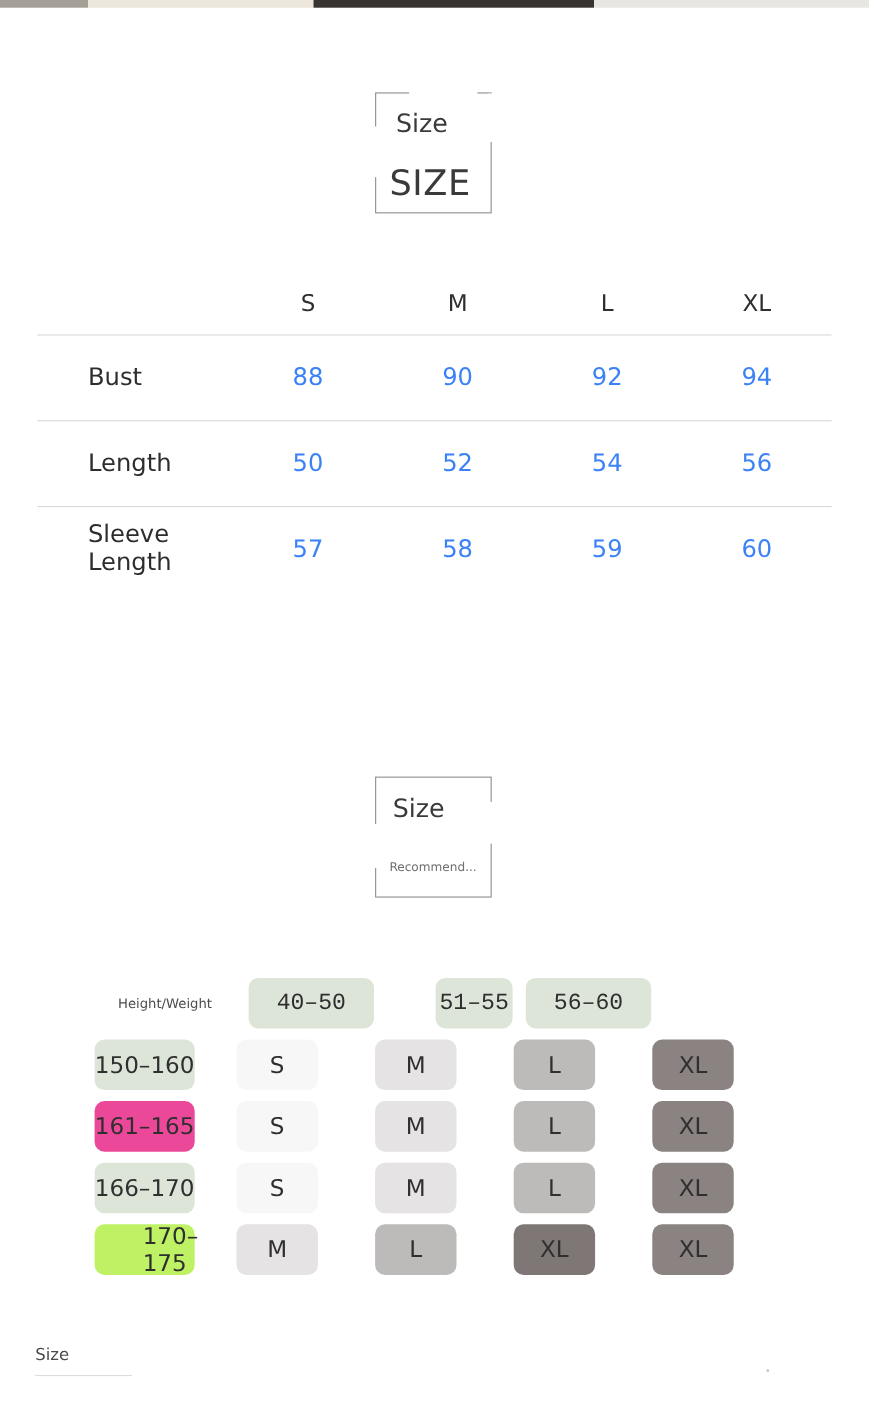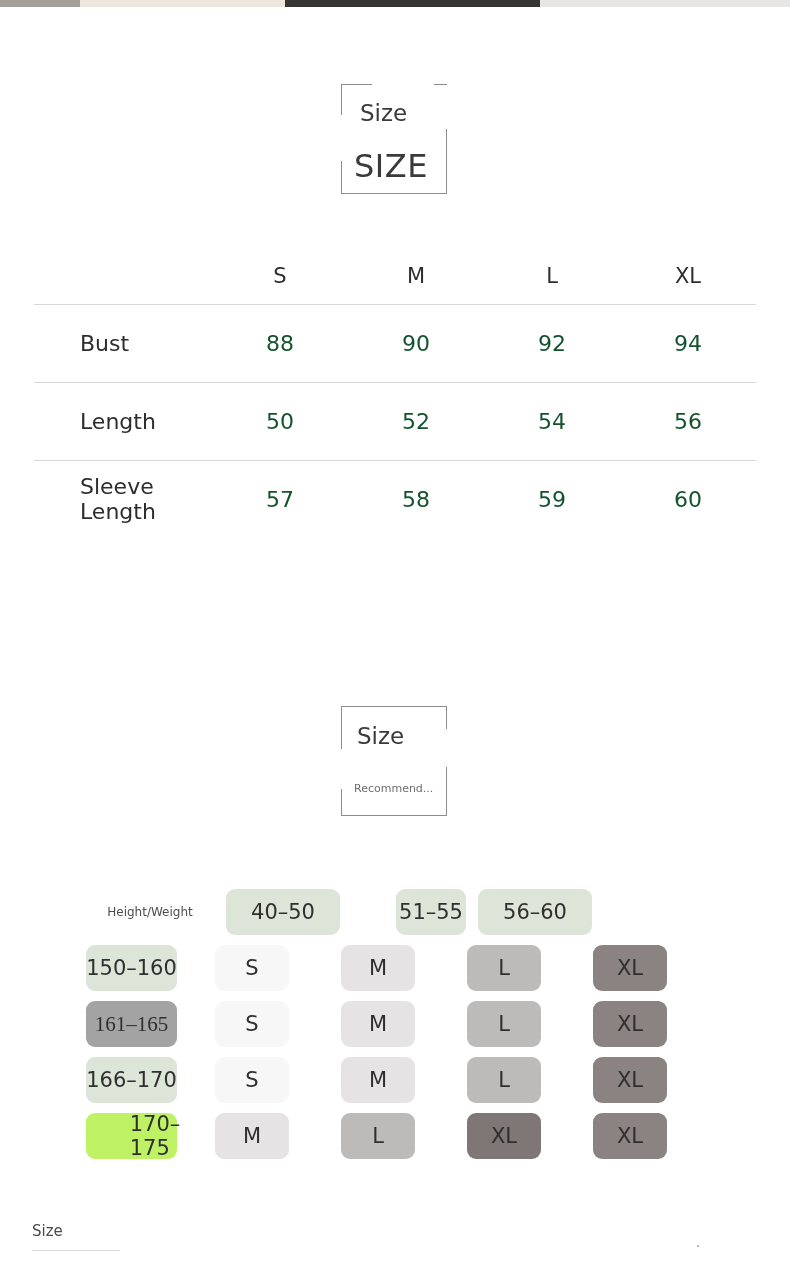--- a/index.html
+++ b/index.html
@@ -101,21 +101,21 @@
     left: 34px;
     top: 248px;
     width: 722px;
     border-collapse: collapse;
   }
   .meas-table th,
   .meas-table td {
     border: none;
     text-align: center;
     font-weight: 400;
-    color: #14532d;
+    color: #3b82f6;
     padding: 0;
   }
   .meas-table thead th {
     font-size: 21px;
     height: 56px;
     vertical-align: middle;
     color: #2e2e2e;
   }
   .meas-table thead th.corner { width: 178px; }
   .meas-table tbody tr { border-top: 1px solid #d8d8d8; }
@@ -163,21 +163,21 @@
     align-items: center;
     justify-content: center;
     margin-right: 12px;
     height: 46px;
   }
   .rec-rowhead {
     width: 91px;
     margin-right: 18px;
     font-size: 21px;
   }
-  .rec-weight { width: 128px; }
+  .rec-weight { width: 128px; font-family: Liberation Mono, monospace; }
   .rec-size   { width: 74px; }
 
   .rec-sizes-wrap { display: flex; }
   .size-slot {
     width: 126px;
     display: flex;
     justify-content: center;
   }
   .head-slot {
     width: 126px;
@@ -301,21 +301,21 @@
         <div class="size-slot">
           <div class="rec-cell rec-size" style="background: rgb(189, 187, 186);">L</div>
         </div>
         <div class="size-slot">
           <div class="rec-cell rec-size" style="background: rgb(138, 131, 130);">XL</div>
         </div>
       </div>
     </div>
 
     <div class="rec-row">
-      <div class="rec-cell rec-rowhead" style="background: #a3a3a3; font-family: Liberation Serif, serif;">161–165</div>
+      <div class="rec-cell rec-rowhead" style="background: #ec4899;">161–165</div>
       <div class="rec-sizes-wrap">
         <div class="size-slot">
           <div class="rec-cell rec-size" style="background: rgb(247, 247, 247);">S</div>
         </div>
         <div class="size-slot">
           <div class="rec-cell rec-size" style="background: rgb(229, 227, 227);">M</div>
         </div>
         <div class="size-slot">
           <div class="rec-cell rec-size" style="background: rgb(189, 187, 186);">L</div>
         </div>

